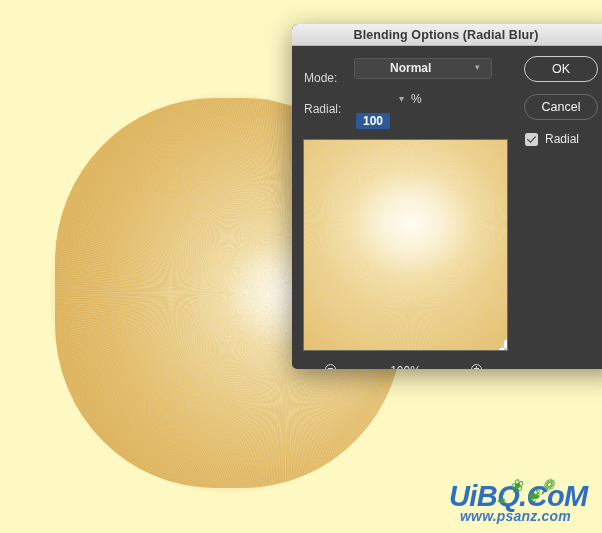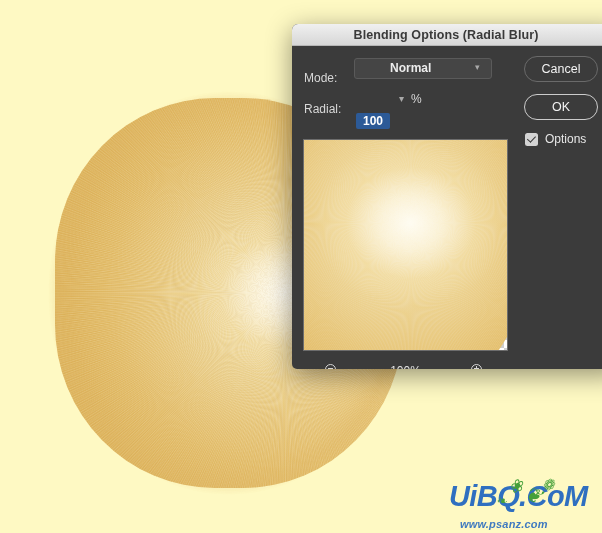--- a/index.html
+++ b/index.html
@@ -347,22 +347,22 @@
     color: #2f6fc0;
     letter-spacing: -.6px;
     line-height: 1;
     position: absolute;
     left: 0; top: 4px;
     white-space: nowrap;
   }
   #wm-sub {
     position: absolute;
     left: 11px;
-    top: 40px;
-    font-size: 11px;
+    top: 30px;
+    font-size: 14px;
     font-weight: bold;
     color: #2f6fc0;
     opacity: .92;
     white-space: nowrap;
     letter-spacing: .2px;
   }
   .wm-leaf {
     position: absolute;
     color: #46a03a;
     font-size: 17px;
@@ -424,25 +424,25 @@
         </div>
         <div id="zoom-level">100%</div>
         <div class="mag">
           <span class="ring"></span>
             <span class="bar-h"></span>
             <span class="bar-v"></span>
         </div>
       </div>
 
       <div id="button-col">
+        <div class="dlg-btn primary">OK</div>
         <div class="dlg-btn secondary">Cancel</div>
-        <div class="dlg-btn primary">OK</div>
         <div class="preview-check">
           <span class="checkbox"></span>
-          <span class="check-label">Options</span>
+          <span class="check-label">Radial</span>
         </div>
       </div>
 
     </div>
   </div>
 
   <div id="watermark">
     <div id="wm-main">UiBQ.CoM</div>
     <span class="wm-leaf l1">❀</span>
     <span class="wm-leaf l2">❦</span>

